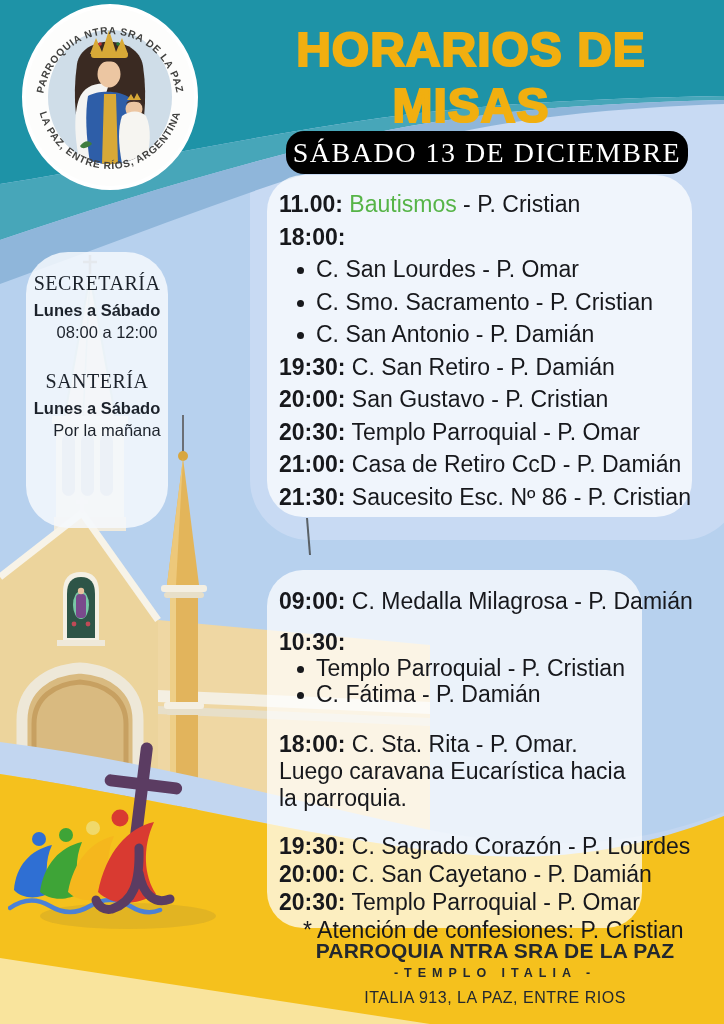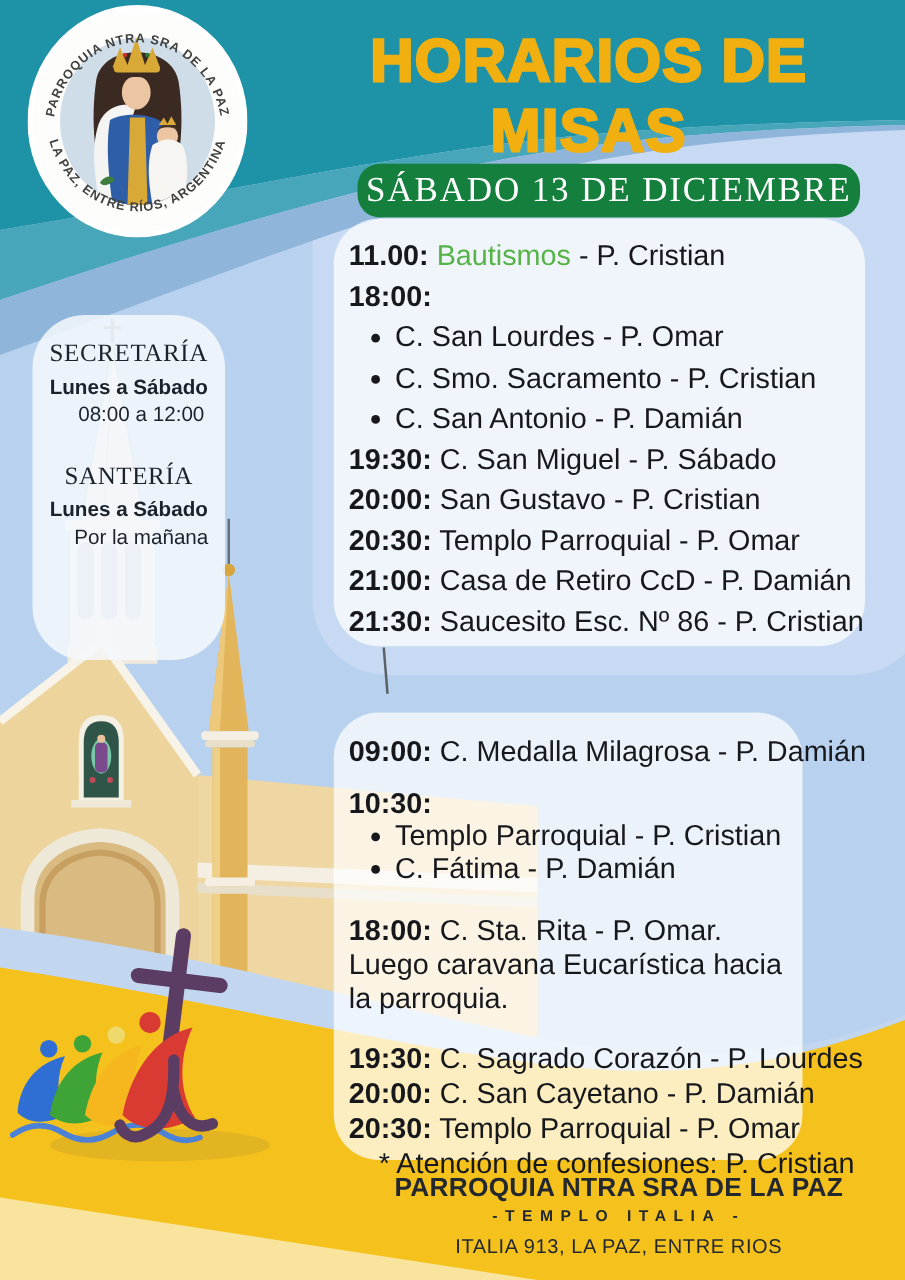--- a/index.html
+++ b/index.html
@@ -11,31 +11,31 @@
   
   #blob{left:250px;top:78px;width:492px;height:462px;border-radius:60px;background:#c8daf3;}
 
   
   #main-title{left:222px;top:22px;width:498px;text-align:center;
     font-size:48px;line-height:56px;font-weight:800;letter-spacing:1px;
     color:#f1af10;-webkit-text-stroke:2.2px #f1af10;
     font-family:"Liberation Sans",sans-serif;}
 
   
-  #info-card{left:26px;top:252px;width:154px;height:276px;border-radius:42px;
+  #info-card{left:26px;top:252px;width:142px;height:276px;border-radius:42px;
     background:rgba(244,248,253,0.86);text-align:center;color:#1c222b;}
   .card-heading{font-family:"Liberation Serif",serif;font-weight:400;font-size:20px;
     letter-spacing:0.5px;margin-top:0;}
   .card-days{font-size:16.5px;font-weight:bold;margin-top:6px;}
   .card-hours{font-size:16.5px;margin-top:3px;padding-left:20px;}
   #sec-block{padding-top:20px;}
   #san-block{padding-top:28px;}
 
   
-  .pill{background:#15803d;border-radius:18px;color:#ffffff;text-align:center;
+  .pill{background:#000000;border-radius:18px;color:#ffffff;text-align:center;
     font-family:"Liberation Serif",serif;letter-spacing:1.5px;
     display:flex;align-items:center;justify-content:center;}
   #sat-pill{left:286px;top:131px;width:402px;height:43px;font-size:28px;}
   #sun-pill{left:282px;top:535px;width:386px;height:42px;font-size:27px;}
 
   
   .panel{background:rgba(255,255,255,0.72);border-radius:36px;color:#17181c;}
   #sat-panel{left:267px;top:175px;width:425px;height:342px;padding:13px 10px 0 12px;box-sizing:border-box;}
   #sun-panel{left:267px;top:570px;width:375px;height:358px;padding:16px 8px 0 12px;box-sizing:border-box;}
   .row{font-size:23px;line-height:32.5px;white-space:nowrap;}
@@ -206,21 +206,21 @@
     </div>
   </div>
 
   <div class="abs pill" id="sat-pill">SÁBADO 13 DE DICIEMBRE</div>
   <div class="abs panel" id="sat-panel">
     <div class="row"><span class="t">11.00:</span><span class="hl"> Bautismos</span><span> - P. Cristian</span></div>
     <div class="row"><span class="t">18:00:</span><span></span></div>
     <div class="row bullet"><span class="dot"></span><span>C. San Lourdes - P. Omar</span></div>
     <div class="row bullet"><span class="dot"></span><span>C. Smo. Sacramento - P. Cristian</span></div>
     <div class="row bullet"><span class="dot"></span><span>C. San Antonio - P. Damián</span></div>
-    <div class="row"><span class="t">19:30:</span><span> C. San Miguel - P. Sábado</span></div>
+    <div class="row"><span class="t">19:30:</span><span> C. San Retiro - P. Damián</span></div>
     <div class="row"><span class="t">20:00:</span><span> San Gustavo - P. Cristian</span></div>
     <div class="row"><span class="t">20:30:</span><span> Templo Parroquial - P. Omar</span></div>
     <div class="row"><span class="t">21:00:</span><span> Casa de Retiro CcD - P. Damián</span></div>
     <div class="row"><span class="t">21:30:</span><span> Saucesito Esc. Nº 86 - P. Cristian</span></div>
   </div>
 
   <div class="abs panel" id="sun-panel">
     <div class="row r0"><span class="t">09:00:</span><span> C. Medalla Milagrosa - P. Damián</span></div>
     <div class="row"><span class="t">10:30:</span><span></span></div>
     <div class="row bullet"><span class="dot"></span><span>Templo Parroquial - P. Cristian</span></div>

